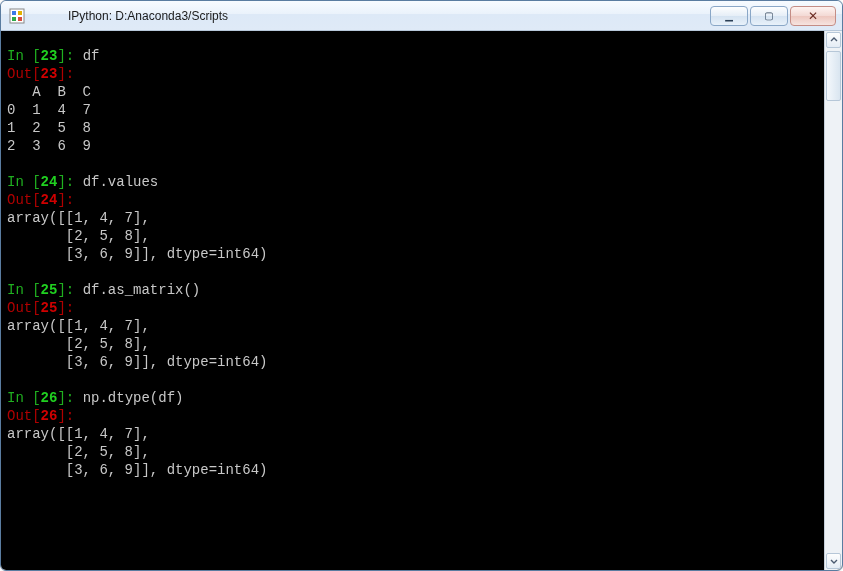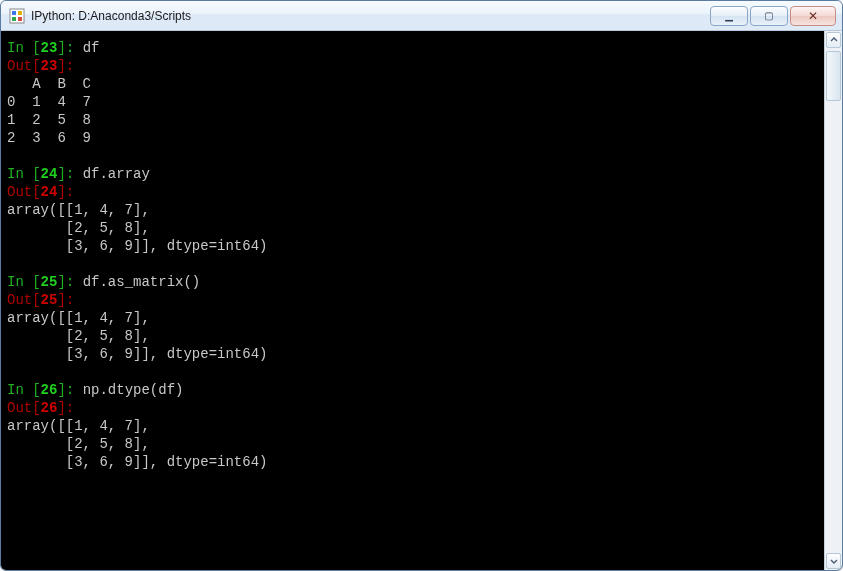--- a/index.html
+++ b/index.html
@@ -1,28 +1,28 @@
 <!DOCTYPE html>
 <html><head>
   <meta charset="utf-8">
   <style>
     * { margin: 0; padding: 0; box-sizing: border-box; }
     html, body { width: 843px; height: 571px; overflow: hidden; font-family: "Segoe UI", Tahoma, sans-serif; }
     .window { width: 843px; height: 571px; background: #fff; border: 1px solid #5a7ca0; border-radius: 6px; display: flex; flex-direction: column; box-shadow: 0 0 0 1px rgba(0,0,0,.05); }
-    .titlebar { height: 30px; background: linear-gradient(to bottom, #f7fbff 0%, #eaf2fb 45%, #dde9f7 46%, #dfeaf7 100%); border-bottom: 1px solid #b7c8da; display: flex; align-items: center; padding: 0 6px 0 8px; border-radius: 6px 6px 0 0; }
+    .titlebar { height: 30px; background: linear-gradient(to bottom, #f7fbff 0%, #eaf2fb 45%, #dde9f7 46%, #dfeaf7 100%); border-bottom: 1px solid #b7c8da; display: flex; align-items: center; padding: 0 6px 0 8px; border-radius: 6px 6px 0 0; gap: 37px; }
     .app-icon { width: 16px; height: 16px; margin-right: 6px; display: inline-block; }
     .app-icon svg { width: 16px; height: 16px; display: block; }
     .title-text { font-size: 12px; color: #1b1b1b; flex: 1; white-space: nowrap; overflow: hidden; text-overflow: ellipsis; }
     .win-controls { display: flex; gap: 2px; }
     .win-btn { width: 38px; height: 20px; border: 1px solid #8aa7c7; border-radius: 4px; background: linear-gradient(to bottom,#fdfefe,#e6eef7 50%,#d5e3f1 51%,#e8f1fa); display:flex; align-items:center; justify-content:center; cursor:pointer; }
     .win-btn.close { width: 46px; background: linear-gradient(to bottom,#fef4f2,#f3d9d4 50%,#edc7bf 51%,#f6e4e0); border-color:#c48d86; }
     .win-btn .glyph { font-size: 10px; color:#2a3e55; line-height:1; }
     .win-btn.close .glyph { color:#6b2c24; font-size:12px; }
     .client { flex:1; display:flex; background:#000; border-radius:0 0 5px 5px; position:relative; }
-    .terminal { flex:1; padding: 8px 6px 8px 6px; font-family: Consolas, "Courier New", monospace; font-size: 14px; line-height: 18px; color:#c8c8c8; white-space: pre; overflow:hidden; }
+    .terminal { flex:1; padding: 8px 6px 8px 6px; font-family: Consolas, "Courier New", monospace; font-size: 14px; line-height: 18px; color:#c8c8c8; white-space: pre; overflow:hidden;margin-top:8px; }
     .g { color:#20b020; }
     .gb{ color:#20d020; font-weight:bold; }
     .r { color:#b00000; }
     .rb{ color:#d00000; font-weight:bold; }
     .w { color:#c8c8c8; }
     .scrollbar { width:18px; background:#eef2f6; border-left:1px solid #c6d0db; position:relative; border-radius:0 0 5px 0; }
     .sb-btn { position:absolute; left:1px; width:15px; height:16px; background:linear-gradient(to bottom,#fdfefe,#e4ecf5); border:1px solid #b6c7d8; border-radius:2px; display:flex; align-items:center; justify-content:center; cursor:pointer; }
     .sb-up { top:1px; }
     .sb-down { bottom:1px; }
     .sb-btn svg { width:8px; height:8px; display:block; }
@@ -56,21 +56,21 @@
     </div>
   </div>
   <div class="client">
     <div class="terminal"><span class="g">In [</span><span class="gb">23</span><span class="g">]: </span><span class="w">df</span>
 <span class="r">Out[</span><span class="rb">23</span><span class="r">]:</span>
 <span class="w">   A  B  C
 0  1  4  7
 1  2  5  8
 2  3  6  9</span>
 
-<span class="g">In [</span><span class="gb">24</span><span class="g">]: </span><span class="w">df.array</span>
+<span class="g">In [</span><span class="gb">24</span><span class="g">]: </span><span class="w">df.values</span>
 <span class="r">Out[</span><span class="rb">24</span><span class="r">]:</span>
 <span class="w">array([[1, 4, 7],
        [2, 5, 8],
        [3, 6, 9]], dtype=int64)</span>
 
 <span class="g">In [</span><span class="gb">25</span><span class="g">]: </span><span class="w">df.as_matrix()</span>
 <span class="r">Out[</span><span class="rb">25</span><span class="r">]:</span>
 <span class="w">array([[1, 4, 7],
        [2, 5, 8],
        [3, 6, 9]], dtype=int64)</span>

